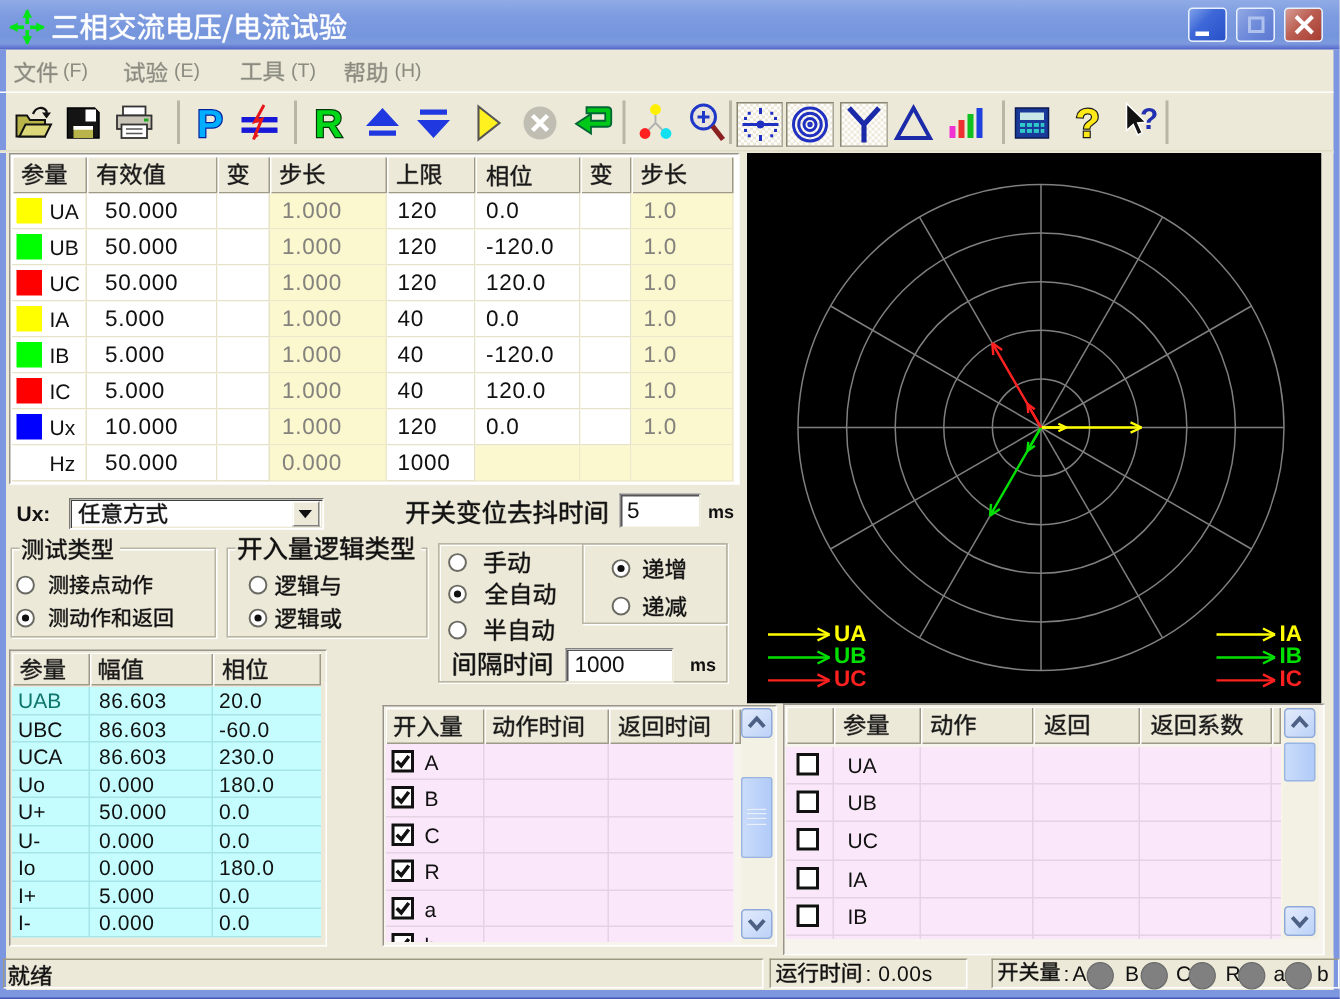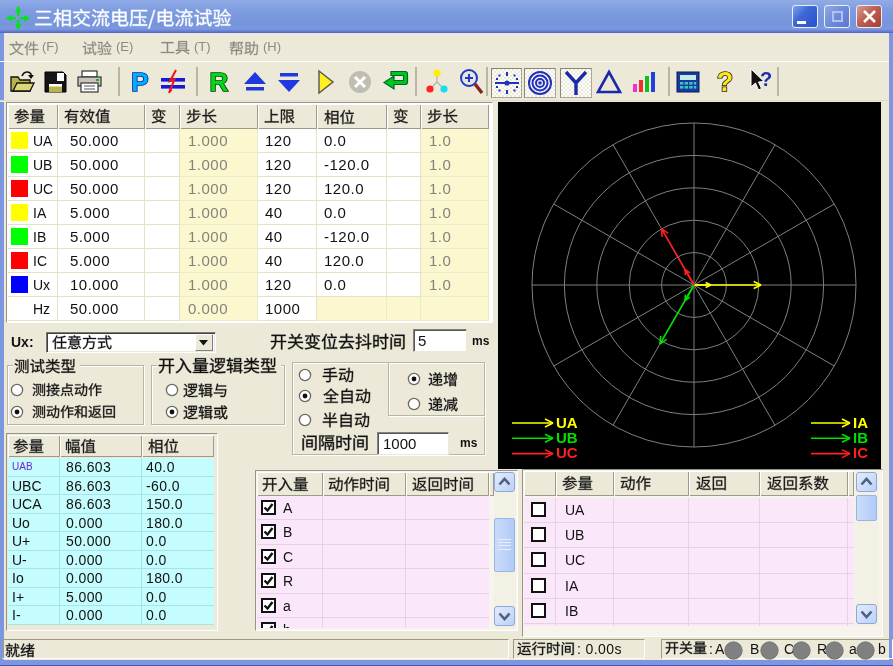--- a/index.html
+++ b/index.html
@@ -626,29 +626,29 @@
     </g>
   </svg>
 <div style="position:absolute;left:142px;top:435px;width:72px;height:22px;background:#ECE9D8;box-shadow:inset 1px 1px 0 #FFFFFF,inset -1px -1px 0 #9E9A87;"></div>
 <svg style="position:absolute;left:147.6px;top:452.0px;overflow:visible;" width="1" height="1">
     <g fill="#1A1A1A" stroke-width="19" stroke="#1A1A1A" transform="scale(0.015500)">
       <use href="#g76F8" x="0"></use>
       <use href="#g4F4D" x="1000"></use>
     </g>
   </svg>
 <div style="position:absolute;left:8px;top:458px;width:206px;height:167px;overflow:hidden;background:#C5FCFD">
-<div style="position:absolute;left:4px;top:0px;width:46px;height:18px;line-height:18px;font-size:10px;color:#6d28d9;">UAB</div>
+<div style="position:absolute;left:4px;top:0px;width:46px;height:18px;line-height:18px;font-size:14px;color:#0f766e;">UAB</div>
 <div style="position:absolute;left:58px;top:0px;width:70px;height:18px;line-height:18px;font-size:14px;letter-spacing:0.4px;color:#111;">86.603</div>
-<div style="position:absolute;left:138px;top:0px;width:64px;height:18px;line-height:18px;font-size:14px;letter-spacing:0.4px;color:#111;">40.0</div>
+<div style="position:absolute;left:138px;top:0px;width:64px;height:18px;line-height:18px;font-size:14px;letter-spacing:0.4px;color:#111;">20.0</div>
 <div style="position:absolute;left:4px;top:19px;width:46px;height:18px;line-height:18px;font-size:14px;color:#111;">UBC</div>
 <div style="position:absolute;left:58px;top:19px;width:70px;height:18px;line-height:18px;font-size:14px;letter-spacing:0.4px;color:#111;">86.603</div>
 <div style="position:absolute;left:138px;top:19px;width:64px;height:18px;line-height:18px;font-size:14px;letter-spacing:0.4px;color:#111;">-60.0</div>
 <div style="position:absolute;left:4px;top:37px;width:46px;height:18px;line-height:18px;font-size:14px;color:#111;">UCA</div>
 <div style="position:absolute;left:58px;top:37px;width:70px;height:18px;line-height:18px;font-size:14px;letter-spacing:0.4px;color:#111;">86.603</div>
-<div style="position:absolute;left:138px;top:37px;width:64px;height:18px;line-height:18px;font-size:14px;letter-spacing:0.4px;color:#111;">150.0</div>
+<div style="position:absolute;left:138px;top:37px;width:64px;height:18px;line-height:18px;font-size:14px;letter-spacing:0.4px;color:#111;">230.0</div>
 <div style="position:absolute;left:4px;top:56px;width:46px;height:18px;line-height:18px;font-size:14px;color:#111;">Uo</div>
 <div style="position:absolute;left:58px;top:56px;width:70px;height:18px;line-height:18px;font-size:14px;letter-spacing:0.4px;color:#111;">0.000</div>
 <div style="position:absolute;left:138px;top:56px;width:64px;height:18px;line-height:18px;font-size:14px;letter-spacing:0.4px;color:#111;">180.0</div>
 <div style="position:absolute;left:4px;top:74px;width:46px;height:18px;line-height:18px;font-size:14px;color:#111;">U+</div>
 <div style="position:absolute;left:58px;top:74px;width:70px;height:18px;line-height:18px;font-size:14px;letter-spacing:0.4px;color:#111;">50.000</div>
 <div style="position:absolute;left:138px;top:74px;width:64px;height:18px;line-height:18px;font-size:14px;letter-spacing:0.4px;color:#111;">0.0</div>
 <div style="position:absolute;left:4px;top:93px;width:46px;height:18px;line-height:18px;font-size:14px;color:#111;">U-</div>
 <div style="position:absolute;left:58px;top:93px;width:70px;height:18px;line-height:18px;font-size:14px;letter-spacing:0.4px;color:#111;">0.000</div>
 <div style="position:absolute;left:138px;top:93px;width:64px;height:18px;line-height:18px;font-size:14px;letter-spacing:0.4px;color:#111;">0.0</div>
 <div style="position:absolute;left:4px;top:111px;width:46px;height:18px;line-height:18px;font-size:14px;color:#111;">Io</div>

